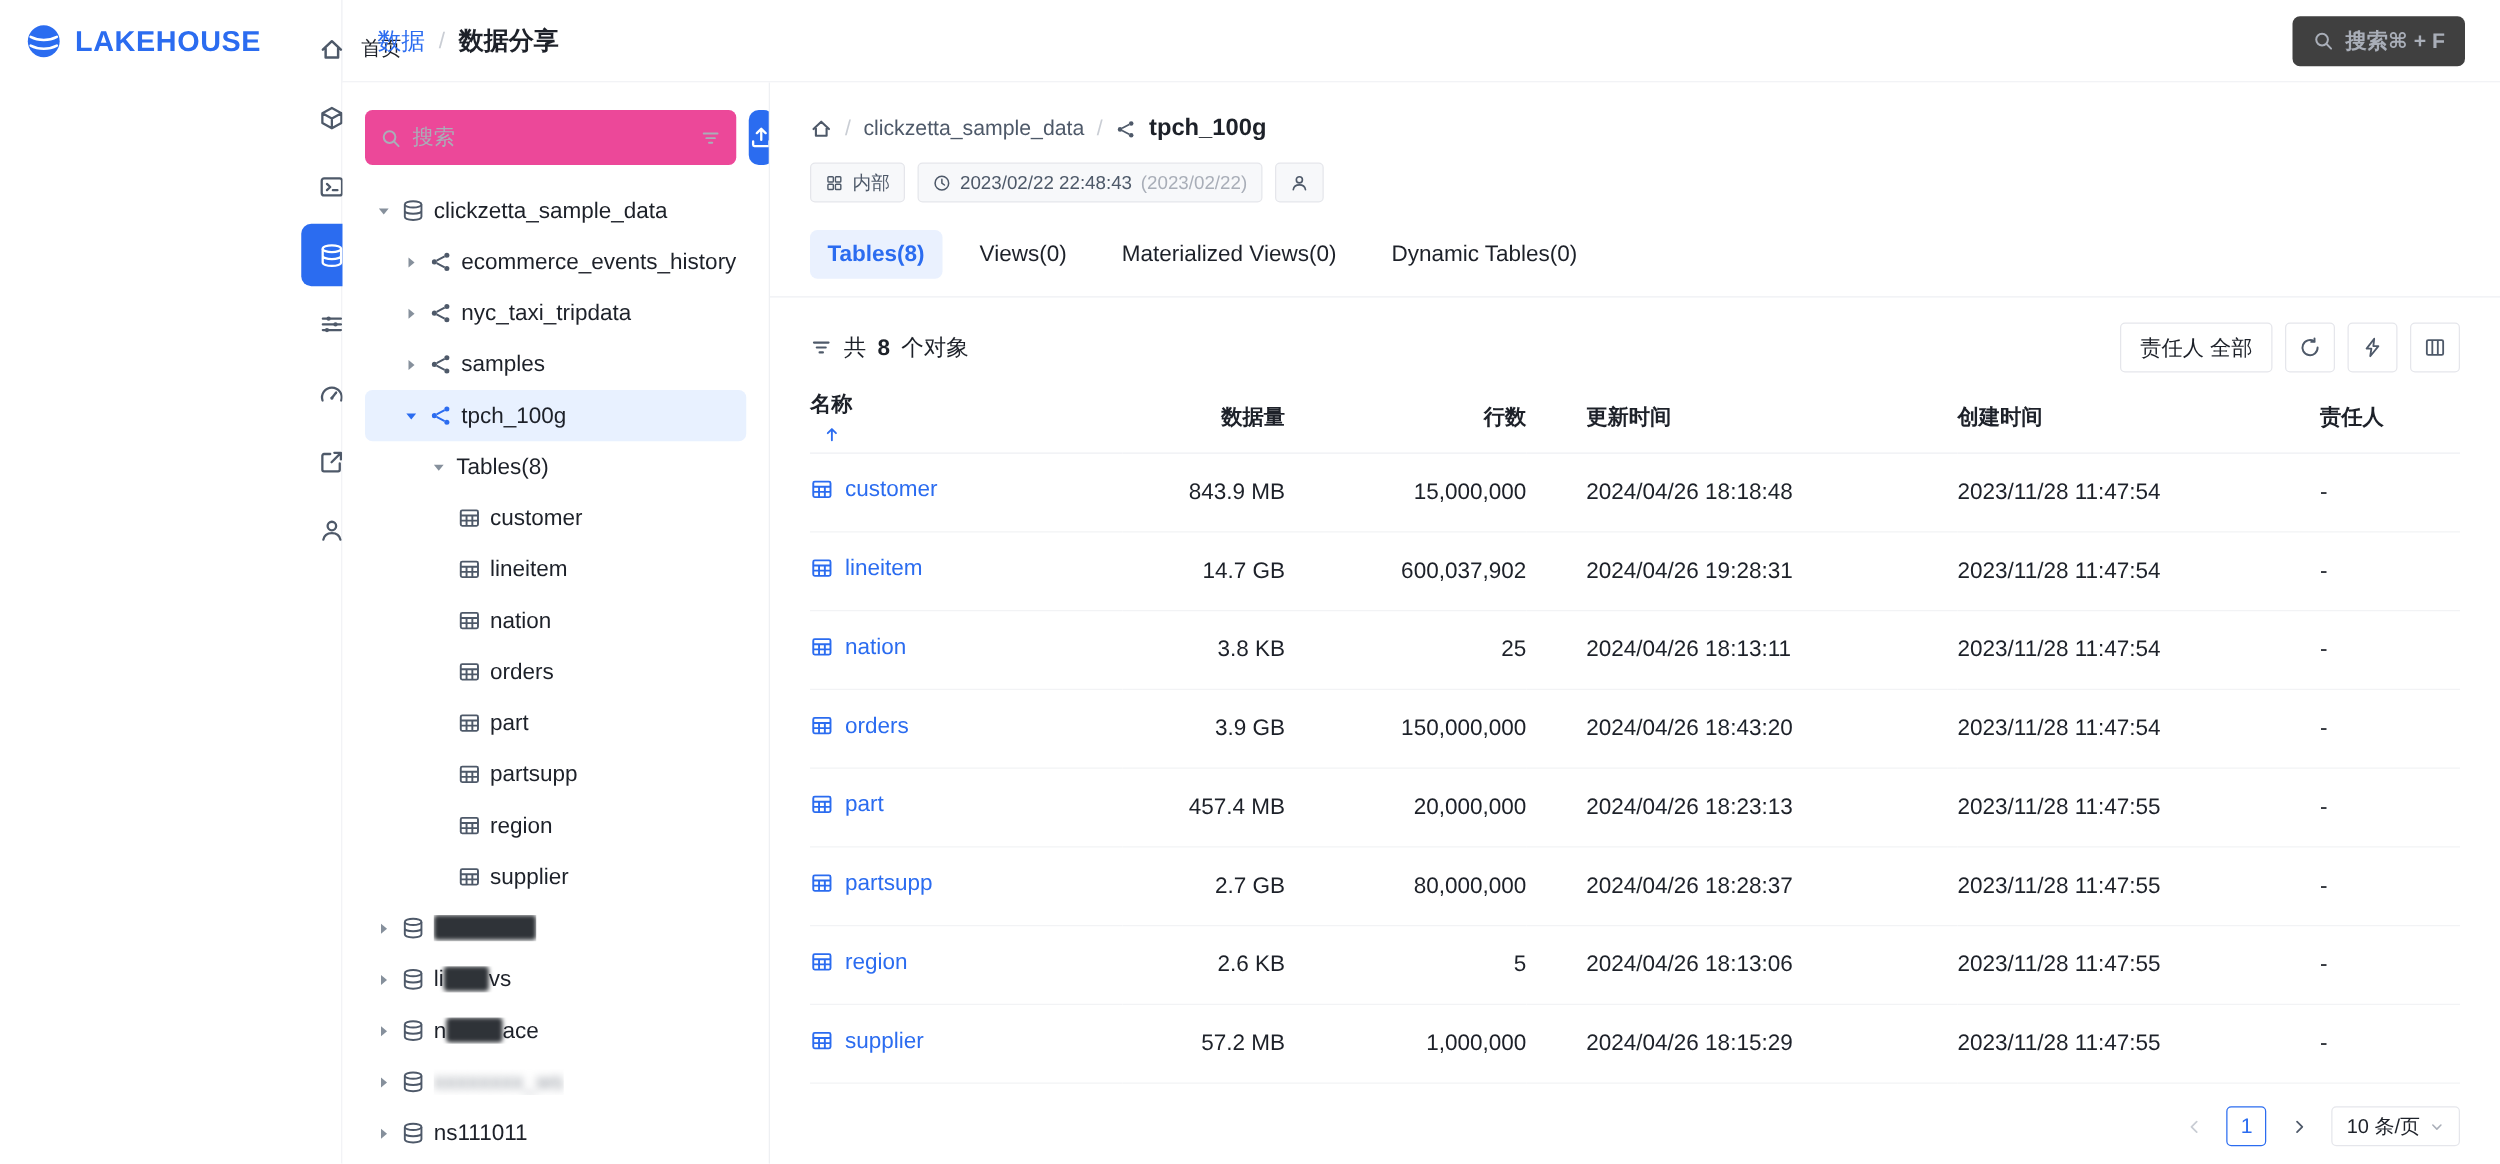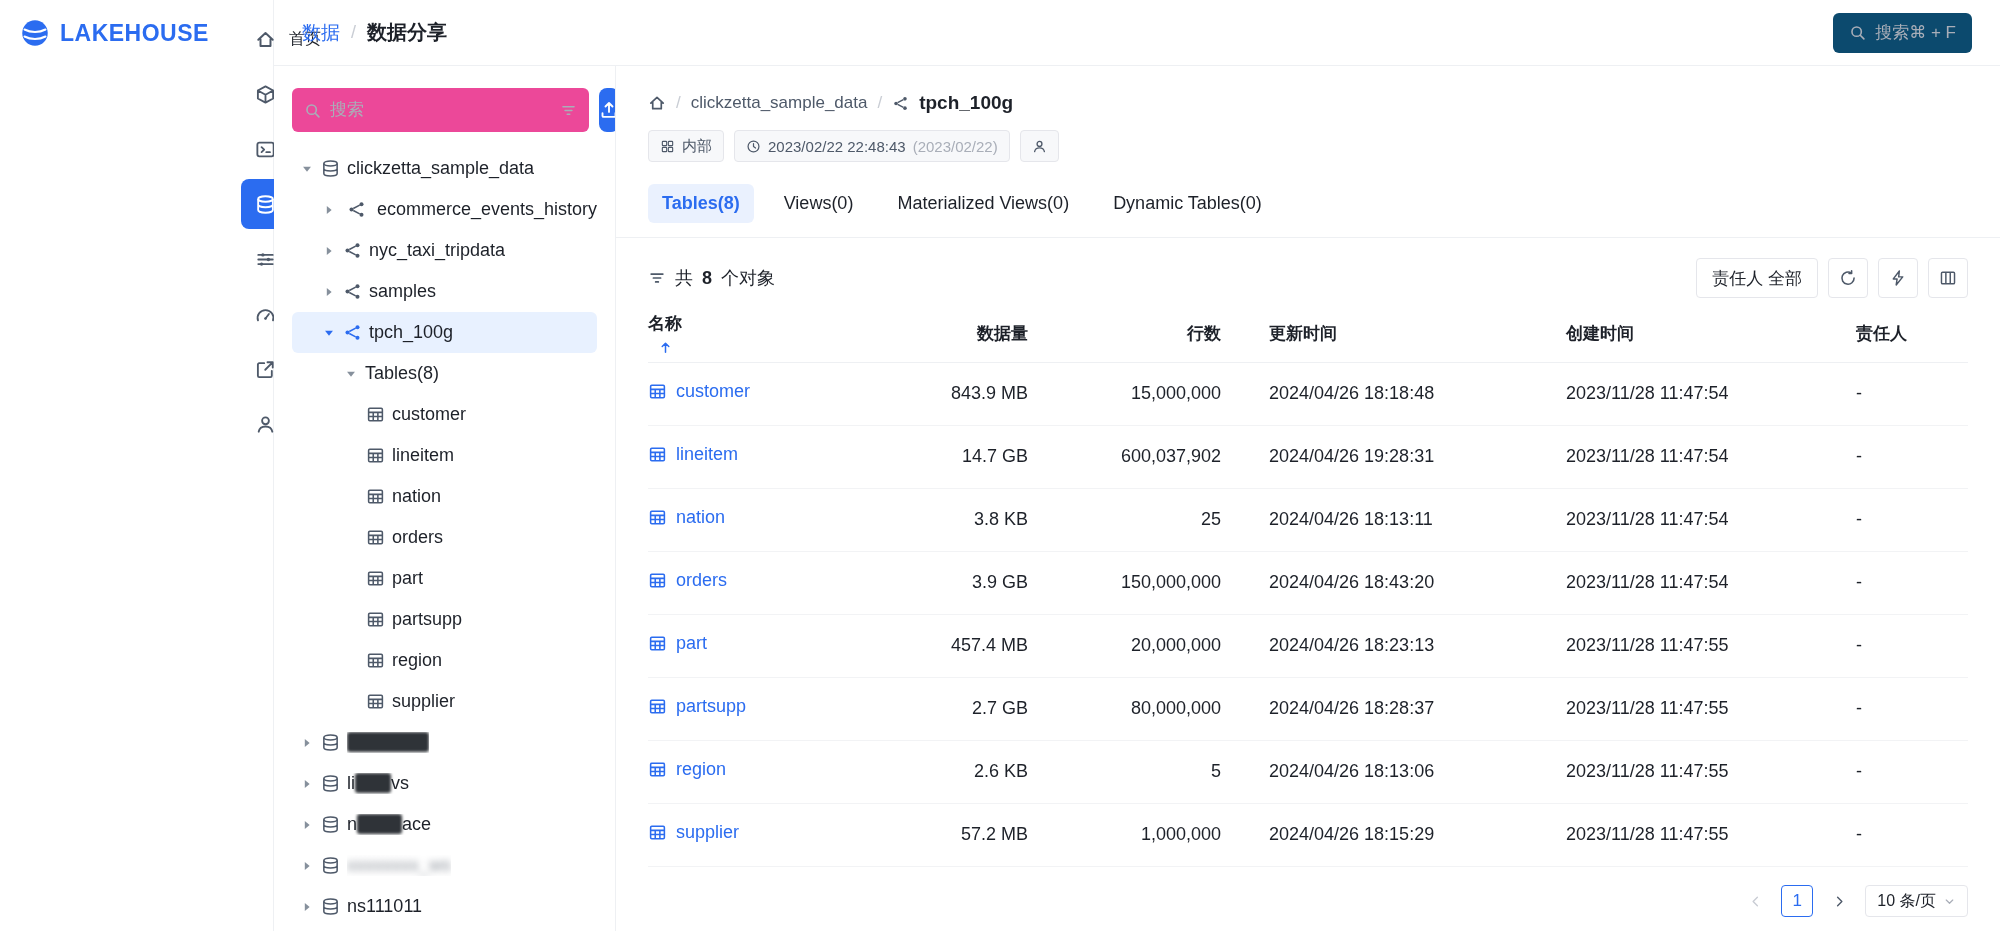--- a/index.html
+++ b/index.html
@@ -22,21 +22,21 @@
   .nav-item.active .icon { color:#fff; }
   .nav-item .chev { margin-left:auto; width:15px; height:15px; color:#86909C; }
 
   .rightside { flex:1; display:flex; flex-direction:column; min-width:0; }
 
   
   .topbar { height:66px; flex:0 0 66px; border-bottom:1px solid #EEF0F3; display:flex; align-items:center; padding:0 28px; }
   .crumb-root { color:#2B6CF0; font-size:19px; cursor:pointer; }
   .crumb-sep { color:#C9CDD4; margin:0 11px; font-size:18px; }
   .crumb-cur { font-size:20px; font-weight:700; color:#1D2129; }
-  .topbar-search { margin-left:auto; height:40px; background:#0c4a6e; border-radius:6px; display:flex; align-items:center; gap:9px; padding:0 16px; color:#A9AEB8; font-size:17px; cursor:pointer; }
+  .topbar-search { margin-left:auto; height:40px; background:#404040; border-radius:6px; display:flex; align-items:center; gap:9px; padding:0 16px; color:#A9AEB8; font-size:17px; cursor:pointer;font-weight:bold; }
   .topbar-search .icon { width:17px; height:17px; }
 
   .content { flex:1; display:flex; min-height:0; }
 
   
   .explorer { width:342px; flex:0 0 342px; border-right:1px solid #EEF0F3; padding:22px 18px 0; overflow:hidden; background:#fff; }
   .explorer-search-row { display:flex; gap:10px; }
   .search-box { flex:1; height:44px; background:#ec4899; border-radius:6px; display:flex; align-items:center; padding:0 12px; gap:9px; color:#A9AEB8; }
   .search-box .icon { width:17px; height:17px; }
   .search-box input { flex:1; min-width:0; border:none; background:transparent; outline:none; font-size:17px; color:#1D2129; font-family:inherit; }
@@ -260,21 +260,21 @@
                 </svg>
               </span>
               <span class="icon tree-ic">
                 <svg viewBox="0 0 16 16">
                   <ellipse cx="8" cy="3.8" rx="5.6" ry="2.1" fill="none" stroke="currentColor" stroke-width="1.3"></ellipse>
                   <path d="M2.4 3.8v8.4c0 1.2 2.5 2.1 5.6 2.1s5.6-.9 5.6-2.1V3.8M2.4 8c0 1.2 2.5 2.1 5.6 2.1s5.6-.9 5.6-2.1" fill="none" stroke="currentColor" stroke-width="1.3"></path>
                 </svg>
               </span>
               <span class="tree-label">clickzetta_sample_data</span>
             </div>
-            <div class="tree-node" style="padding-left: 30px; justify-content: space-between;">
+            <div class="tree-node" style="padding-left: 30px;">
               <span class="icon caret">
                 <svg viewBox="0 0 16 16">
                   <path d="M5.5 3.5v9L11 8z" fill="currentColor"></path>
                 </svg>
               </span>
               <span class="icon tree-ic">
                 <svg viewBox="0 0 16 16">
                   <circle cx="3.8" cy="8" r="1.7" fill="currentColor"></circle>
                   <circle cx="12.2" cy="3.6" r="1.7" fill="currentColor"></circle>
                   <circle cx="12.2" cy="12.4" r="1.7" fill="currentColor"></circle>

